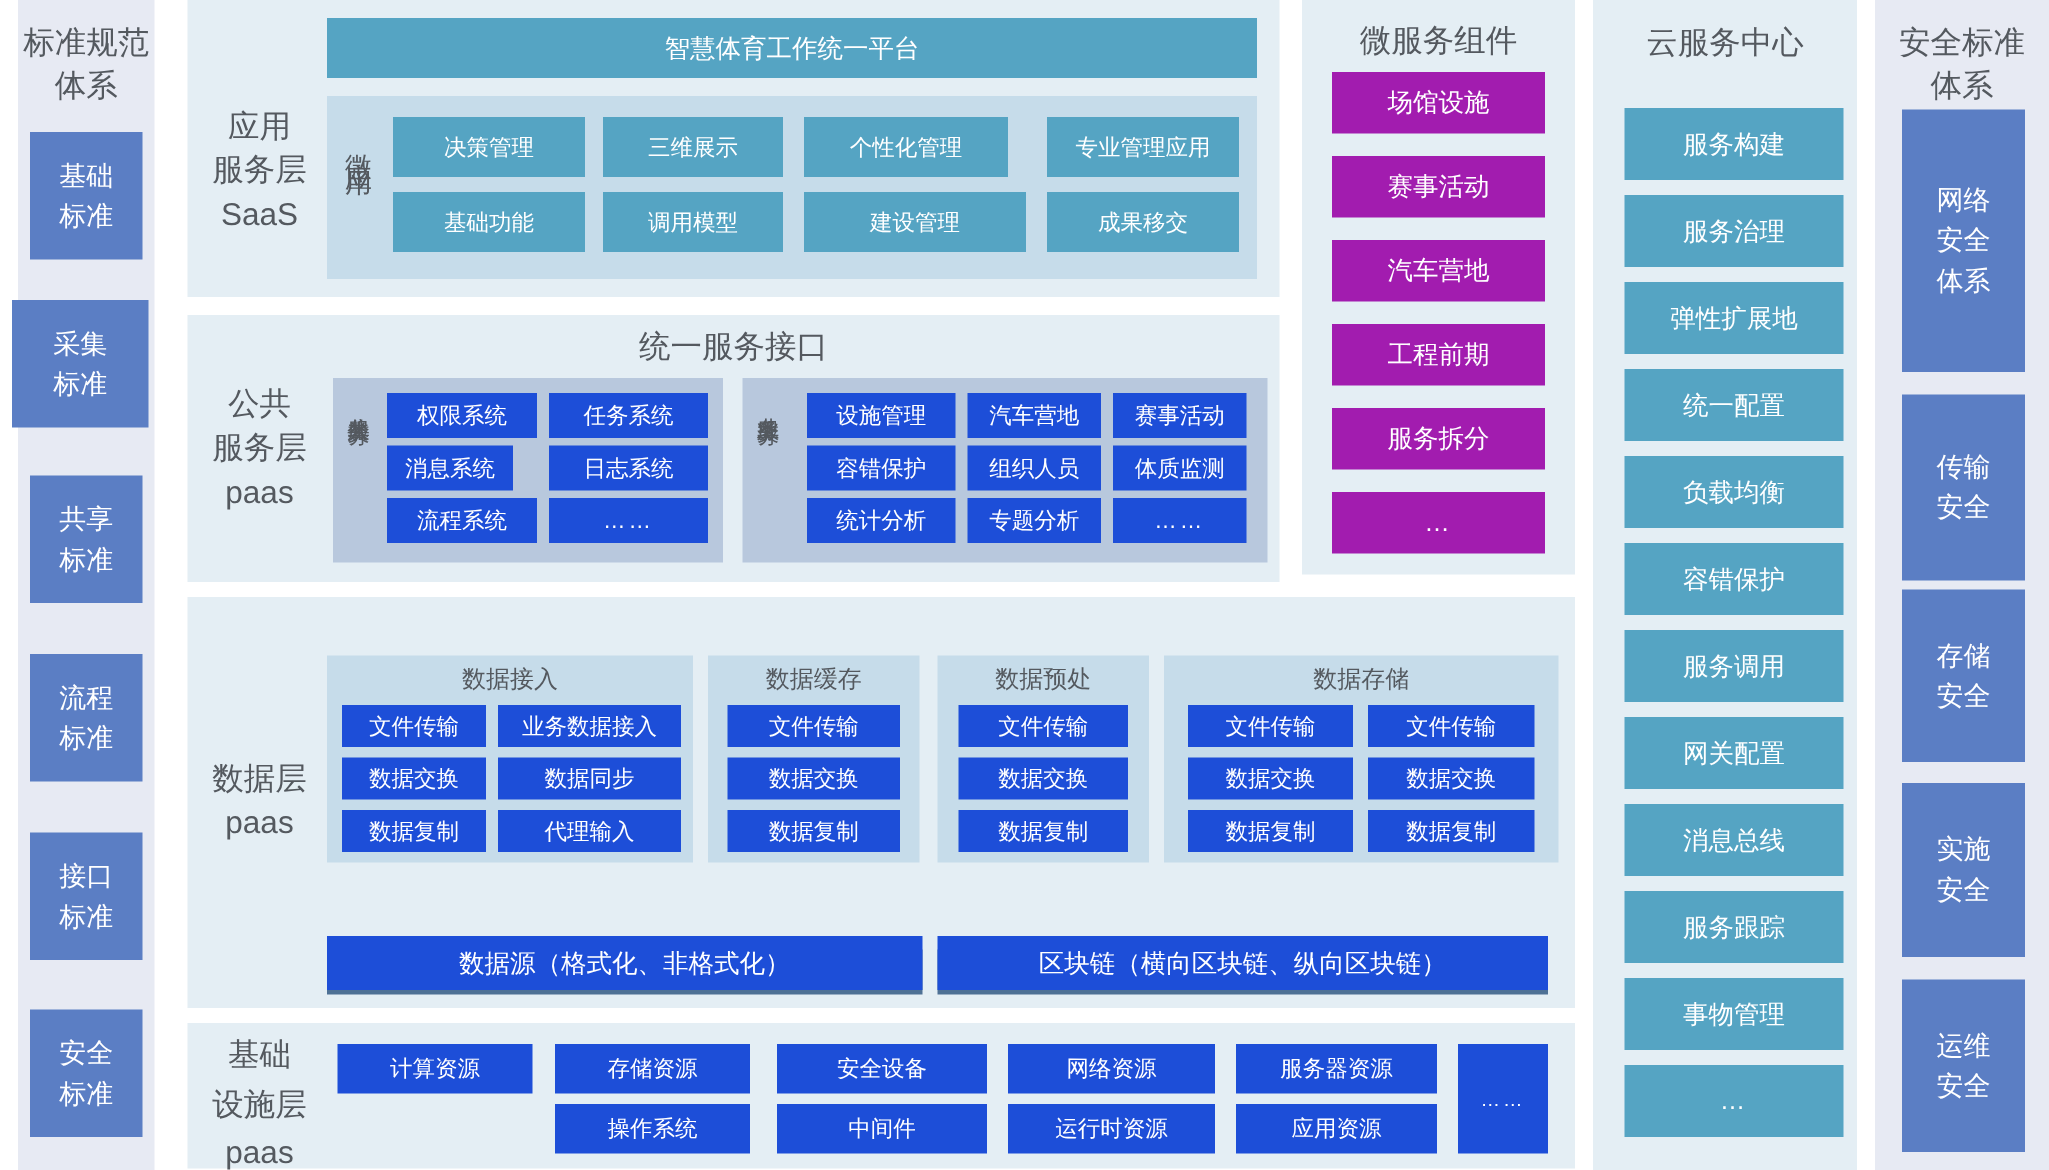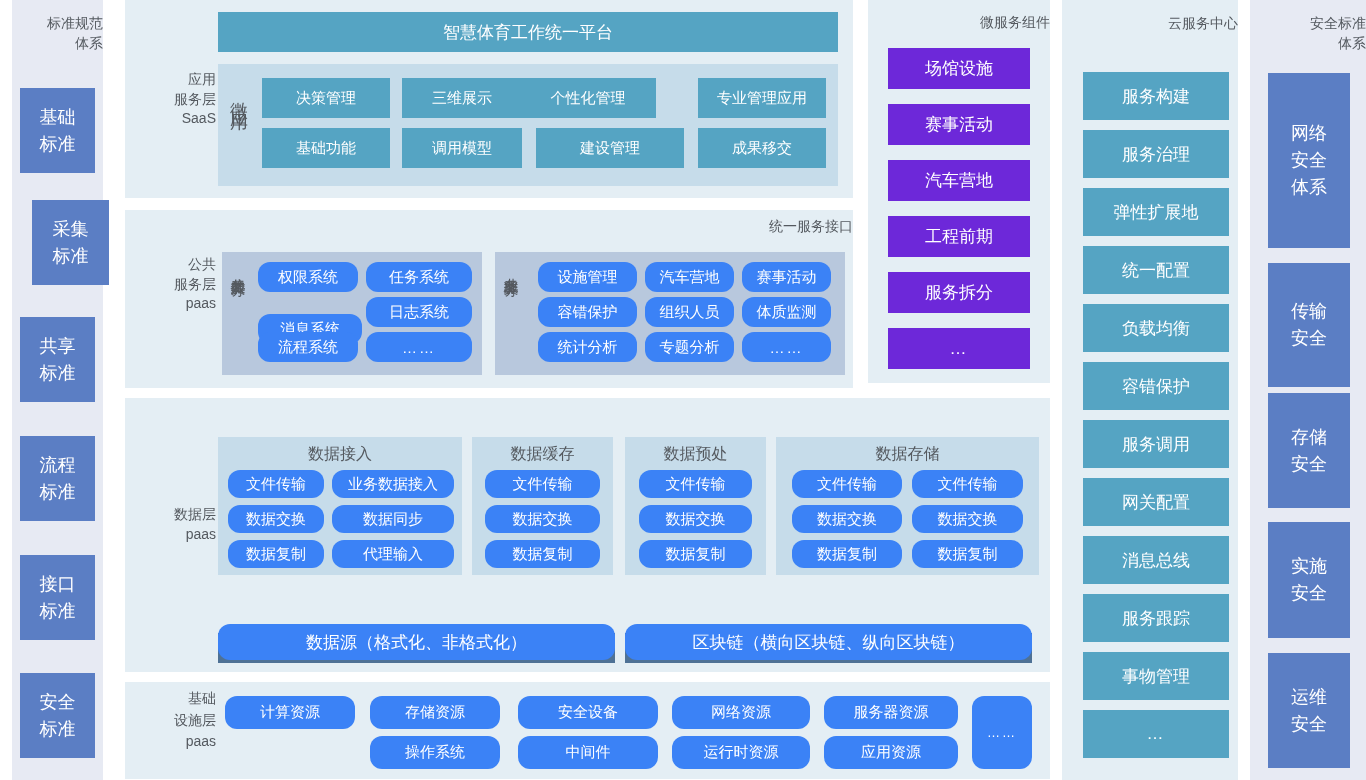--- a/index.html
+++ b/index.html
@@ -6,75 +6,75 @@
   #page{position:relative;width:1366px;height:780px;background:#ffffff;overflow:hidden;}
   .sidebar{position:absolute;background:#e7eaf3;}
   .panel{position:absolute;background:#e4eef4;}
   .sub-light{position:absolute;background:#c6dcea;}
   .sub-steel{position:absolute;background:#b8c8dd;}
   .gtitle{position:absolute;color:#54595f;text-align:center;white-space:pre-line;line-height:1.4;}
   .sbblk{position:absolute;background:#5b7ec4;color:#fff;display:flex;align-items:center;justify-content:center;
          text-align:center;white-space:pre-line;font-size:18px;line-height:1.5;}
   .btn{position:absolute;color:#fff;display:flex;align-items:center;justify-content:center;text-align:center;}
   .teal{background:#55a4c3;}
-  .dk{background:#3b82f6;border-radius:12px;}
-  .slate{background:#6d28d9;}
+  .dk{background:#1d4ed8;}
+  .slate{background:#a21caf;}
   .mid{background:#4e7195;margin-top:48px;}
   .vlabel{position:absolute;writing-mode:vertical-rl;text-orientation:upright;color:#54595f;line-height:1;}
-  .f15{font-size:15px;} .f16{font-size:16px;} .f17{font-size:17px;} .f19{font-size:14px;text-align:right;}
+  .f15{font-size:15px;} .f16{font-size:16px;} .f17{font-size:17px;} .f19{font-size:21px;}
   .dots{letter-spacing:2px;}
 </style>
 </head>
 <body>
 
 <div id="page">
 
   <div class="sidebar" style="left:12px;top:0;width:91px;height:780px"></div>
   <div class="gtitle f19" style="left:12px;top:14px;width:91px">标准规范
 体系</div>
   <div class="sbblk" style="left:20px;top:88px;width:75px;height:85px">基础
 标准</div>
-  <div class="sbblk" style="left:32px;top:200px;width:77px;height:85px">采集
+  <div class="sbblk" style="left:8px;top:200px;width:91px;height:85px">采集
 标准</div>
   <div class="sbblk" style="left:20px;top:317px;width:75px;height:85px">共享
 标准</div>
   <div class="sbblk" style="left:20px;top:436px;width:75px;height:85px">流程
 标准</div>
   <div class="sbblk" style="left:20px;top:555px;width:75px;height:85px">接口
 标准</div>
   <div class="sbblk" style="left:20px;top:673px;width:75px;height:85px">安全
 标准</div>
 
   <div class="panel" style="left:125px;top:0;width:728px;height:198px"></div>
   <div class="gtitle f19" style="left:130px;top:70px;width:86px">应用
 服务层
 SaaS</div>
   <div class="btn teal" style="left:218px;top:12px;width:620px;height:40px;font-size:17px">智慧体育工作统一平台</div>
   <div class="sub-light" style="left:218px;top:64px;width:620px;height:122px"></div>
   <div class="vlabel" style="left:230px;top:88px;font-size:18px;letter-spacing:6px">微应用</div>
   <div class="btn teal f15" style="left:402px;top:78px;width:120px;height:40px">三维展示</div>
   <div class="btn teal f15" style="left:262px;top:78px;width:128px;height:40px">决策管理</div>
-  <div class="btn teal f15" style="left:520px;top:78px;width:136px;height:40px">个性化管理</div>
+  <div class="btn teal f15" style="left:536px;top:78px;width:136px;height:40px">个性化管理</div>
   <div class="btn teal f15" style="left:698px;top:78px;width:128px;height:40px">专业管理应用</div>
   <div class="btn teal f15" style="left:262px;top:128px;width:128px;height:40px">基础功能</div>
   <div class="btn teal f15" style="left:402px;top:128px;width:120px;height:40px">调用模型</div>
   <div class="btn teal f15" style="left:536px;top:128px;width:148px;height:40px">建设管理</div>
   <div class="btn teal f15" style="left:698px;top:128px;width:128px;height:40px">成果移交</div>
 
   <div class="panel" style="left:125px;top:210px;width:728px;height:178px"></div>
   <div class="gtitle f19" style="left:125px;top:217px;width:728px">统一服务接口</div>
   <div class="gtitle f19" style="left:130px;top:255px;width:86px">公共
 服务层
 paas</div>
 
   <div class="sub-steel" style="left:222px;top:252px;width:260px;height:123px"></div>
   <div class="vlabel" style="left:231px;top:266px;font-size:15px;letter-spacing:1px">公共类服务</div>
   <div class="btn dk f15" style="left:258px;top:262px;width:100px;height:30px">权限系统</div>
   <div class="btn dk f15" style="left:366px;top:262px;width:106px;height:30px">任务系统</div>
-  <div class="btn dk f15" style="left:258px;top:314px;width:104px;height:30px">消息系统</div>
+  <div class="btn dk f15" style="left:258px;top:297px;width:84px;height:30px">消息系统</div>
   <div class="btn dk f15" style="left:366px;top:297px;width:106px;height:30px">日志系统</div>
   <div class="btn dk f15" style="left:258px;top:332px;width:100px;height:30px">流程系统</div>
   <div class="btn dk f15 dots" style="left:366px;top:332px;width:106px;height:30px">……</div>
 
   <div class="sub-steel" style="left:495px;top:252px;width:350px;height:123px"></div>
   <div class="vlabel" style="left:504px;top:266px;font-size:15px;letter-spacing:1px">业务类服务</div>
   <div class="btn dk f15" style="left:538px;top:262px;width:99px;height:30px">设施管理</div>
   <div class="btn dk f15" style="left:645px;top:262px;width:89px;height:30px">汽车营地</div>
   <div class="btn dk f15" style="left:742px;top:262px;width:89px;height:30px">赛事活动</div>
   <div class="btn dk f15" style="left:538px;top:297px;width:99px;height:30px">容错保护</div>

